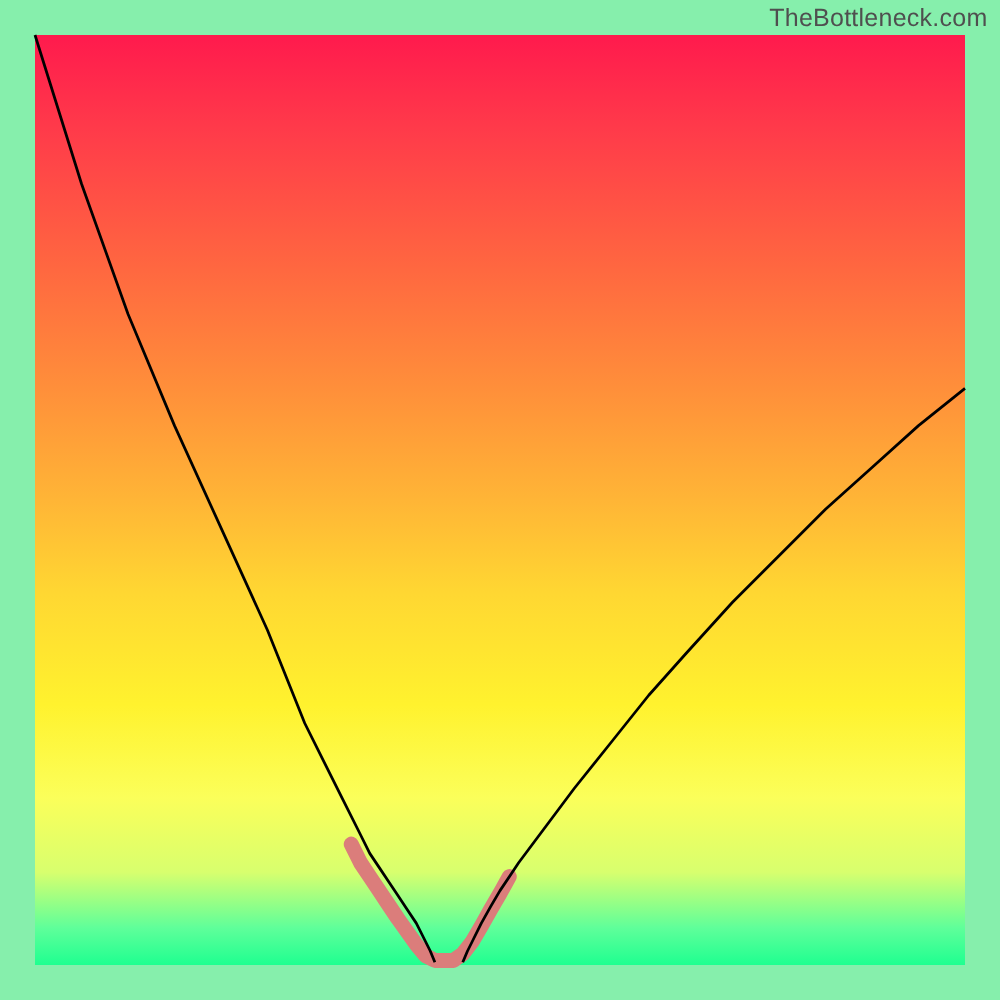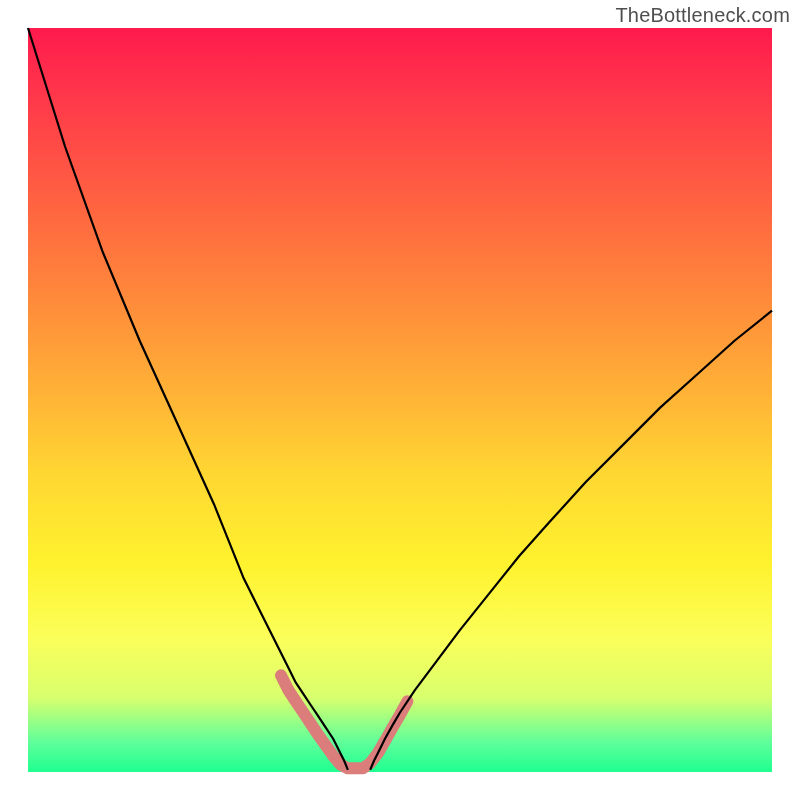--- a/index.html
+++ b/index.html
@@ -10,21 +10,21 @@
     background: #000000;
     overflow: hidden;
     font-family: Arial, Helvetica, sans-serif;
   }
   .frame {
     position: absolute;
     left: 0;
     top: 0;
     width: 800px;
     height: 800px;
-    background: #ffffff;
+    background: #86efac;
   }
   .plot {
     position: absolute;
     left: 28px;
     top: 28px;
     width: 744px;
     height: 744px;
     background: linear-gradient(to bottom,
       #ff1a4d 0%,
       #ff3a4a 10%,

